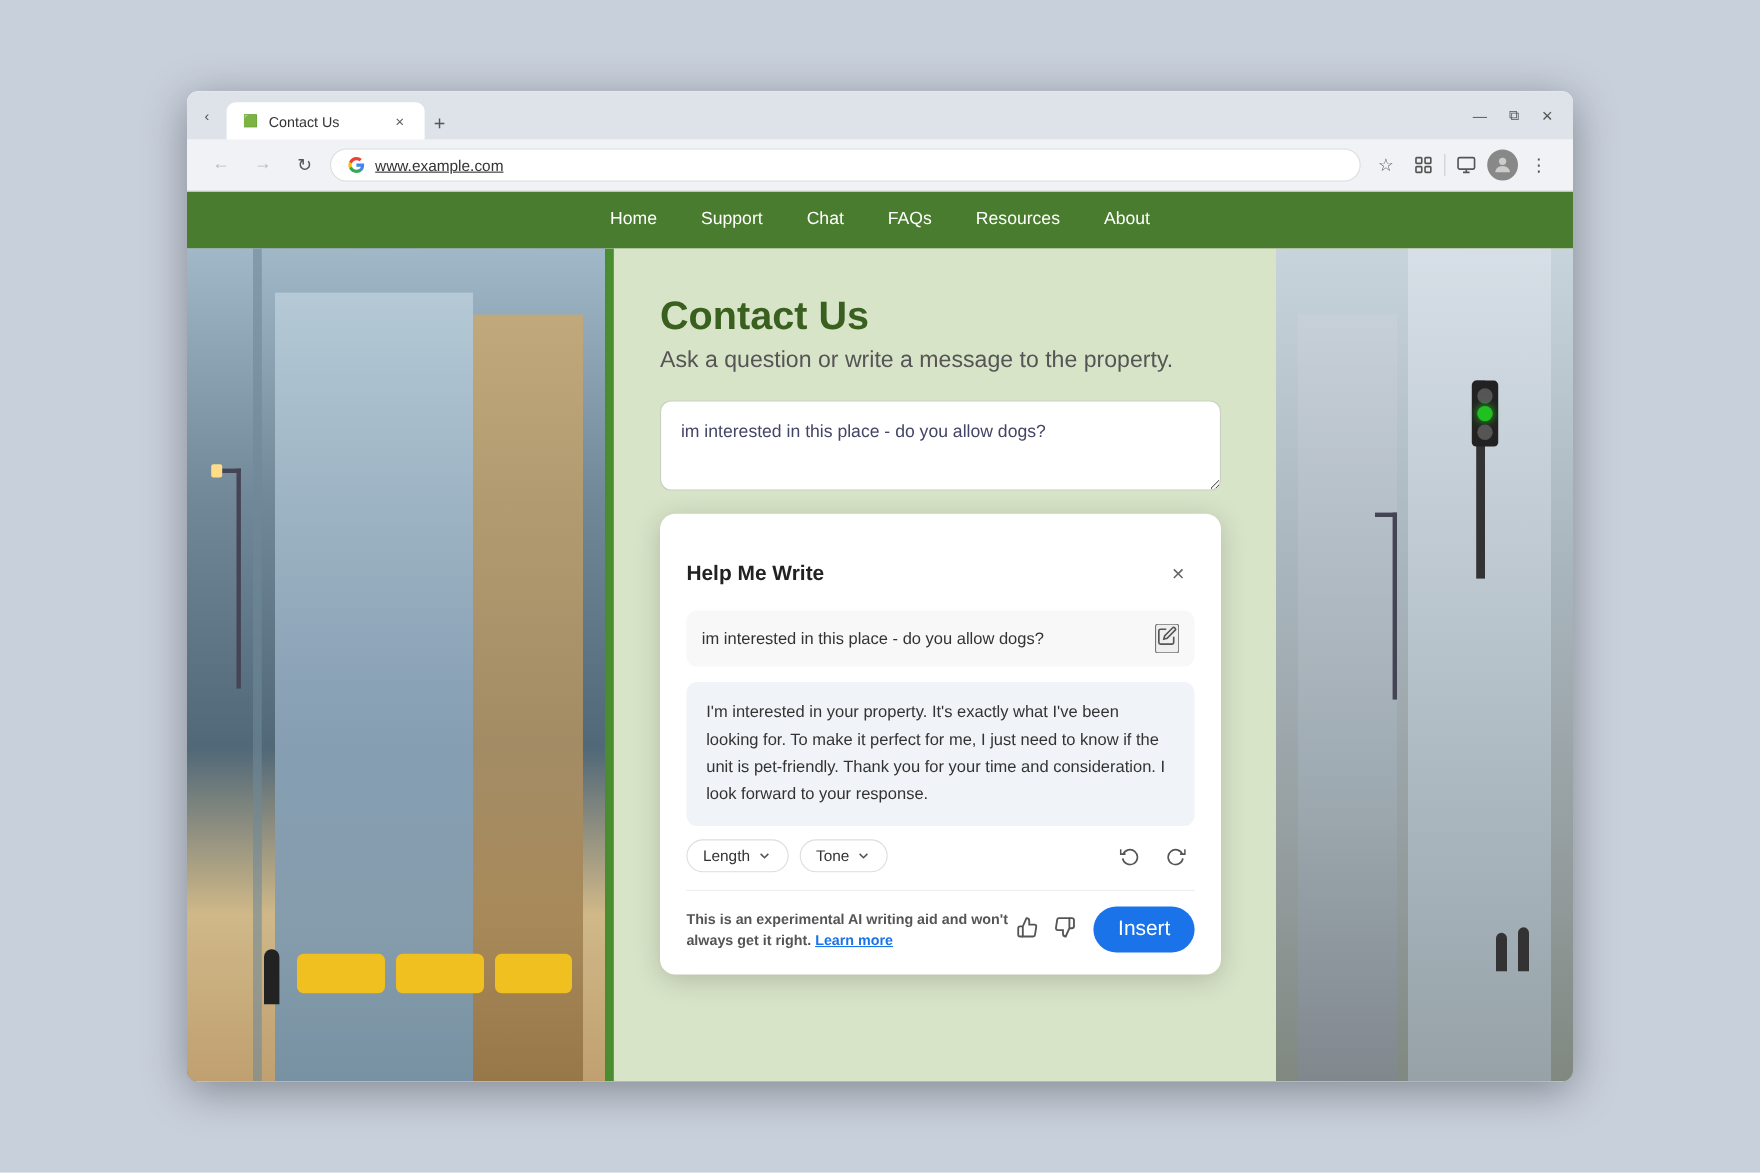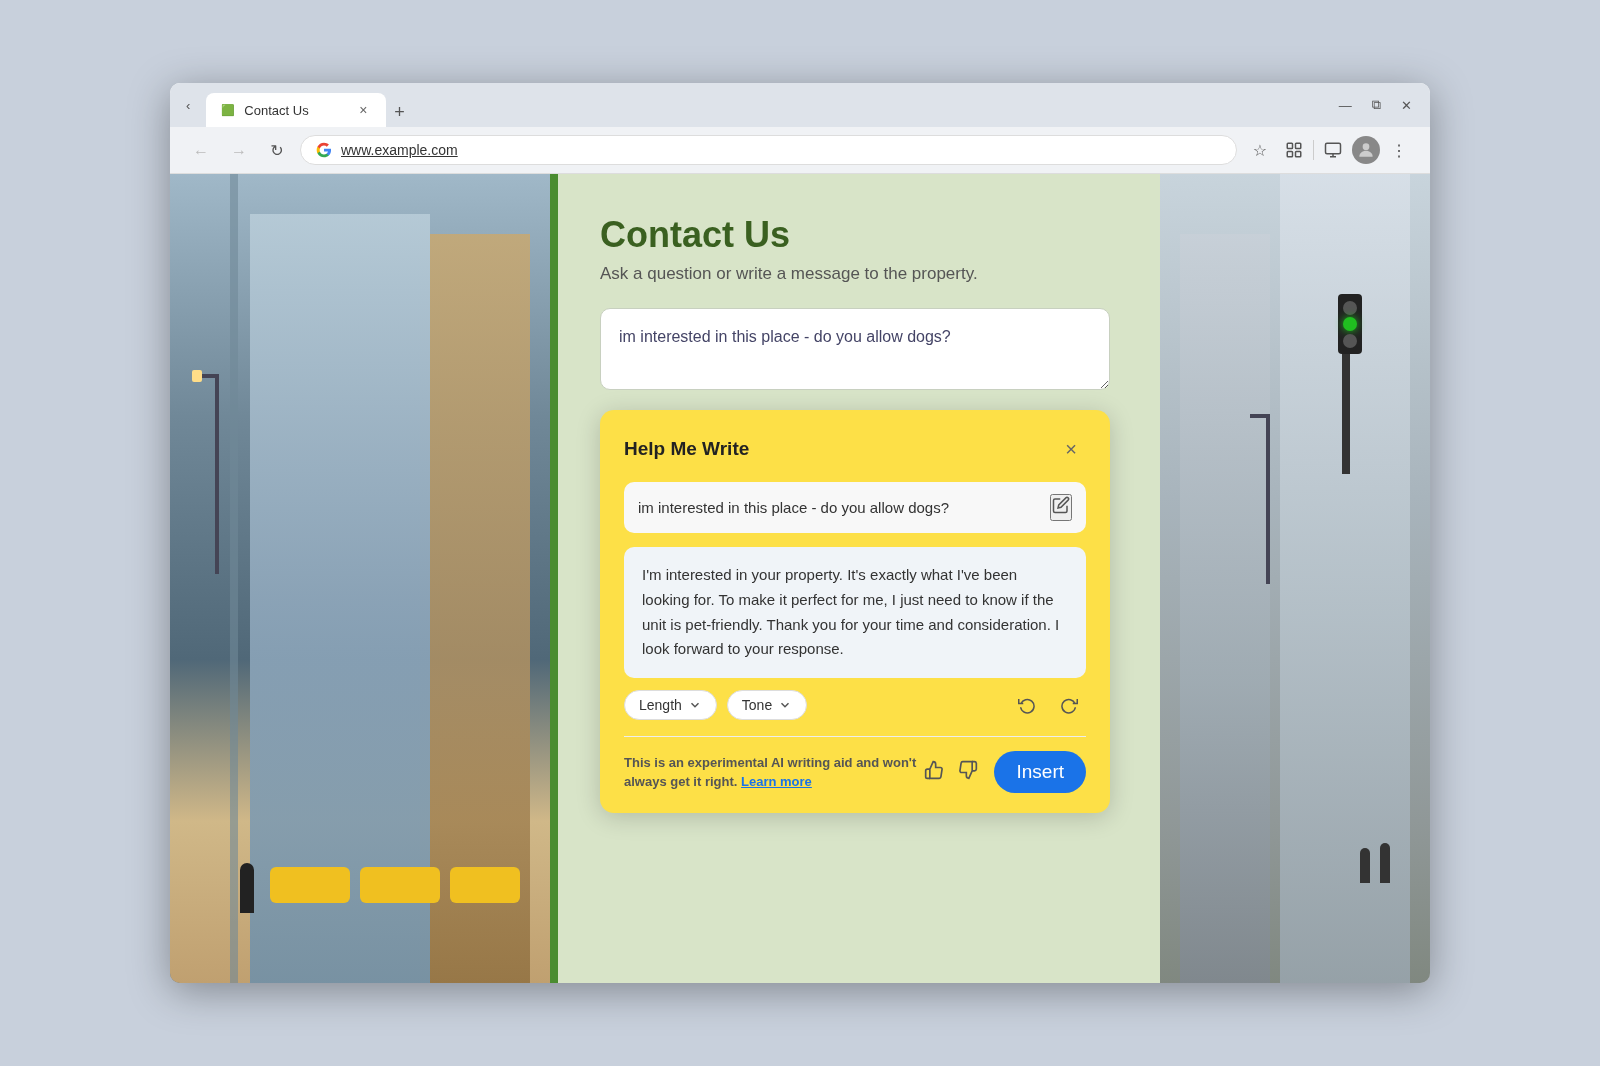--- a/index.html
+++ b/index.html
@@ -322,21 +322,21 @@
     }
 
     .contact-us-title {
       font-size: 36px;
       font-weight: 700;
       color: #3a6020;
       margin-bottom: 8px;
     }
 
     .contact-us-subtitle {
-      font-size: 17px;
+      font-size: 21px;
       color: #555;
       margin-bottom: 24px;
     }
 
     .message-textarea {
       width: 100%;
       min-height: 80px;
       padding: 16px 18px;
       border: 1.5px solid #c8d0c0;
       border-radius: 10px;
@@ -344,24 +344,24 @@
       color: #446;
       background: #fff;
       resize: vertical;
       outline: none;
       font-family: inherit;
       line-height: 1.5;
     }
 
     
     .help-me-write-panel {
-      background: #fde047;
+      background: #ffffff;
       border-radius: 14px;
       box-shadow: 0 4px 24px rgba(0,0,0,0.18);
-      padding: 24px 24px 20px 24px;
+      padding: 40px 24px 20px 24px;
       margin-top: 16px;
       position: relative;
     }
 
     .hmw-header {
       display: flex;
       align-items: center;
       justify-content: space-between;
       margin-bottom: 18px;
     }
@@ -588,20 +588,30 @@
             <circle cx="12" cy="8" r="4"></circle>
             <path d="M4 20c0-4 3.6-7 8-7s8 3 8 7" fill="#ccc"></path>
           </svg>
       </div>
       <button class="toolbar-icon-btn">⋮</button>
     </div>
   </div>
 
   <div class="browser-content">
 
+    <nav class="site-nav">
+      <div class="site-nav-links">
+        <button class="nav-link">Home</button>
+        <button class="nav-link">Support</button>
+        <button class="nav-link">Chat</button>
+        <button class="nav-link">FAQs</button>
+        <button class="nav-link">Resources</button>
+        <button class="nav-link">About</button>
+      </div>
+    </nav>
 
     <div class="page-layout">
 
       <div class="city-bg-left">
         <div style="position:absolute;inset:0;background:linear-gradient(180deg,#a0b8c8 0%,#708898 30%,#506878 60%,#d0b888 80%,#c0a070 100%);"></div>
 
         <div style="position:absolute;left:80px;top:40px;width:180px;bottom:0;background:linear-gradient(180deg,#b8ccd8 0%,#90a8bc 50%,#7090a8 100%);opacity:0.9;"></div>
         <div style="position:absolute;left:60px;top:0px;width:8px;bottom:0;background:#708898;opacity:0.6;"></div>
         <div style="position:absolute;left:260px;top:60px;width:100px;bottom:0;background:linear-gradient(180deg,#c8a870 0%,#b09060 60%,#907040 100%);opacity:0.85;"></div>
 

